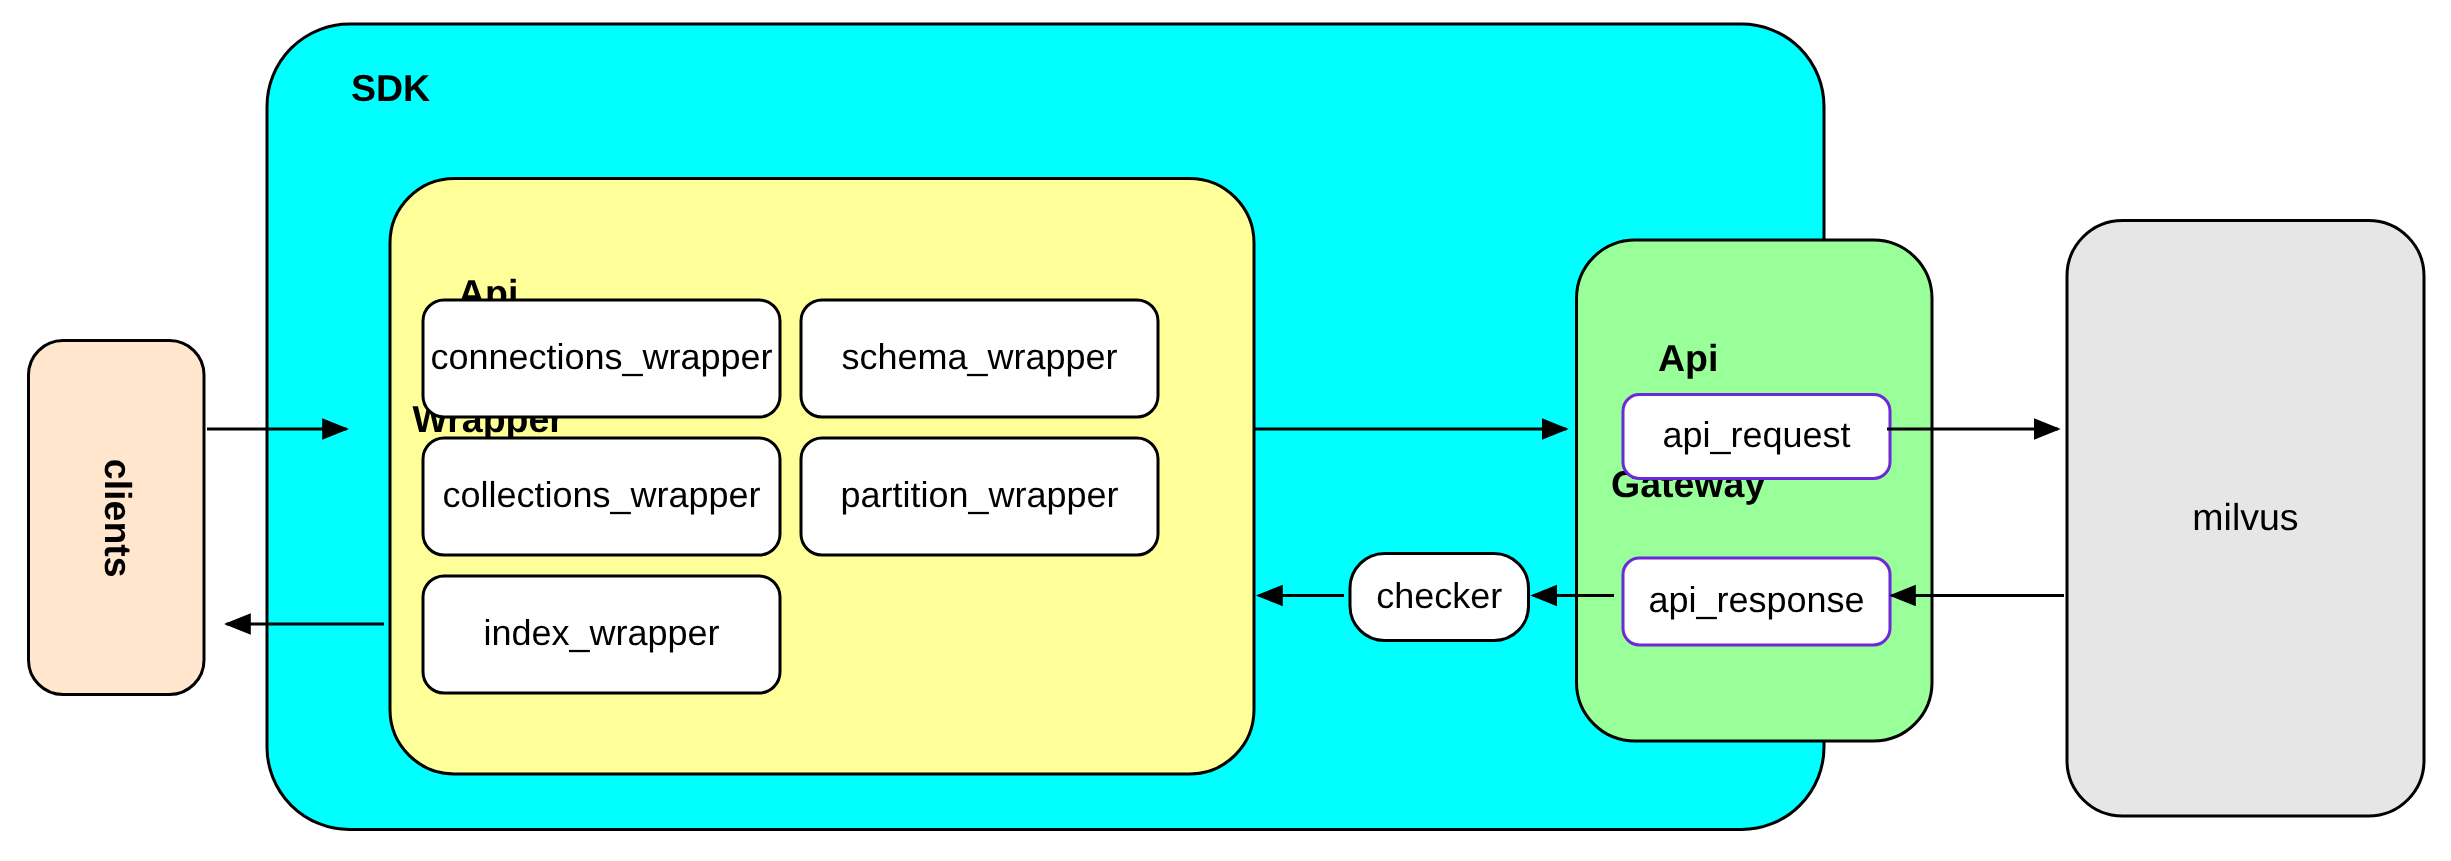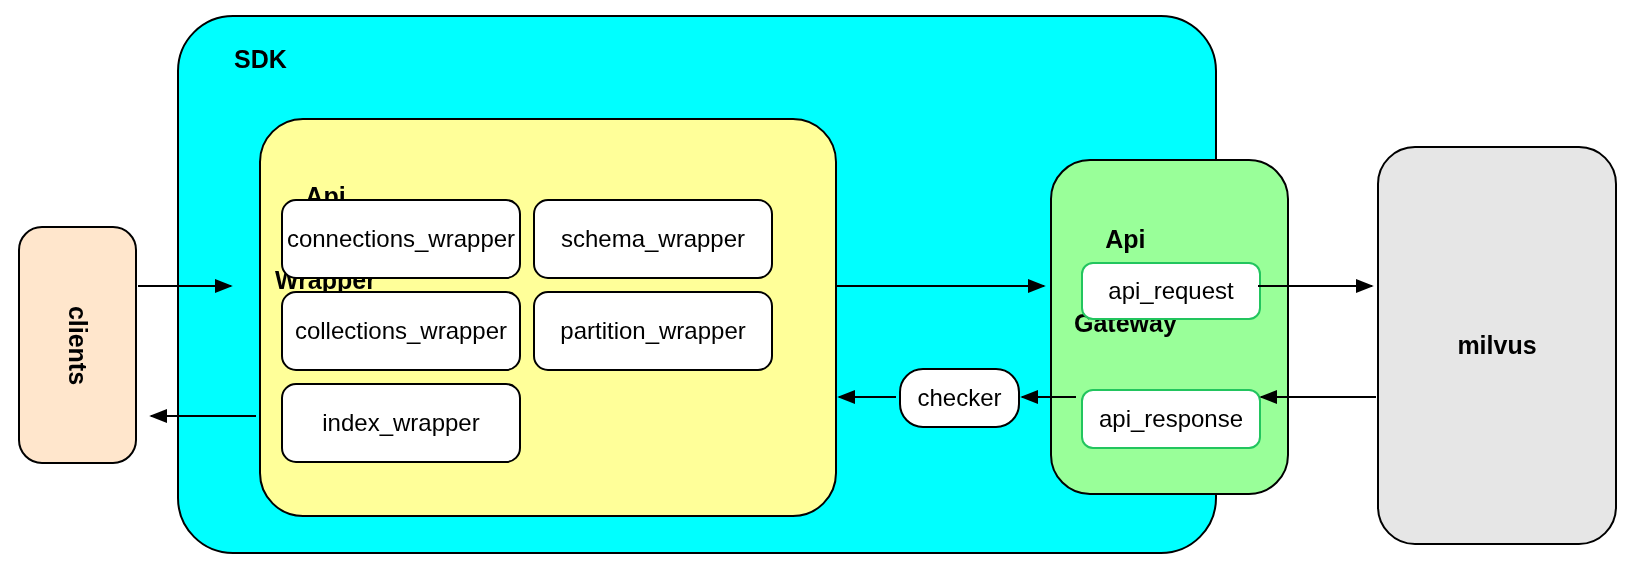--- a/index.html
+++ b/index.html
@@ -84,34 +84,34 @@
   .api-gateway {
     position: absolute;
     left: 871px; top: 142px; width: 239px; height: 336px;
     background: #99FF99; border: 2px solid #000000; border-radius: 40px;
   }
   .api-gateway > .container-label { left: 22px; top: 8px; }
   .gateway-node {
     position: absolute;
     left: 29px;
     background: #ffffff;
-    border: 2px solid #22c55e;
+    border: 2px solid #6d28d9;
     border-radius: 12px;
     display: flex;
     align-items: center;
     justify-content: center;
     font-size: 24px;
   }
   .api-request  { top: 101px; width: 180px; height: 58px; }
-  .api-response { top: 228px; width: 180px; height: 60px; }
+  .api-response { top: 210px; width: 180px; height: 60px; }
   
   .milvus {
     left: 1377px; top: 146px; width: 240px; height: 399px;
     background: #E6E6E6; border-radius: 38px;
-    font-weight: bold; font-size: 25px;
+    font-weight: normal; font-size: 25px;
   }
   
   .edges {
     position: absolute;
     left: 0; top: 0; width: 1634px; height: 574px;
     pointer-events: none;
     z-index: 10;
   }
   .edges line { stroke: #000000; stroke-width: 2px; }
 </style>

